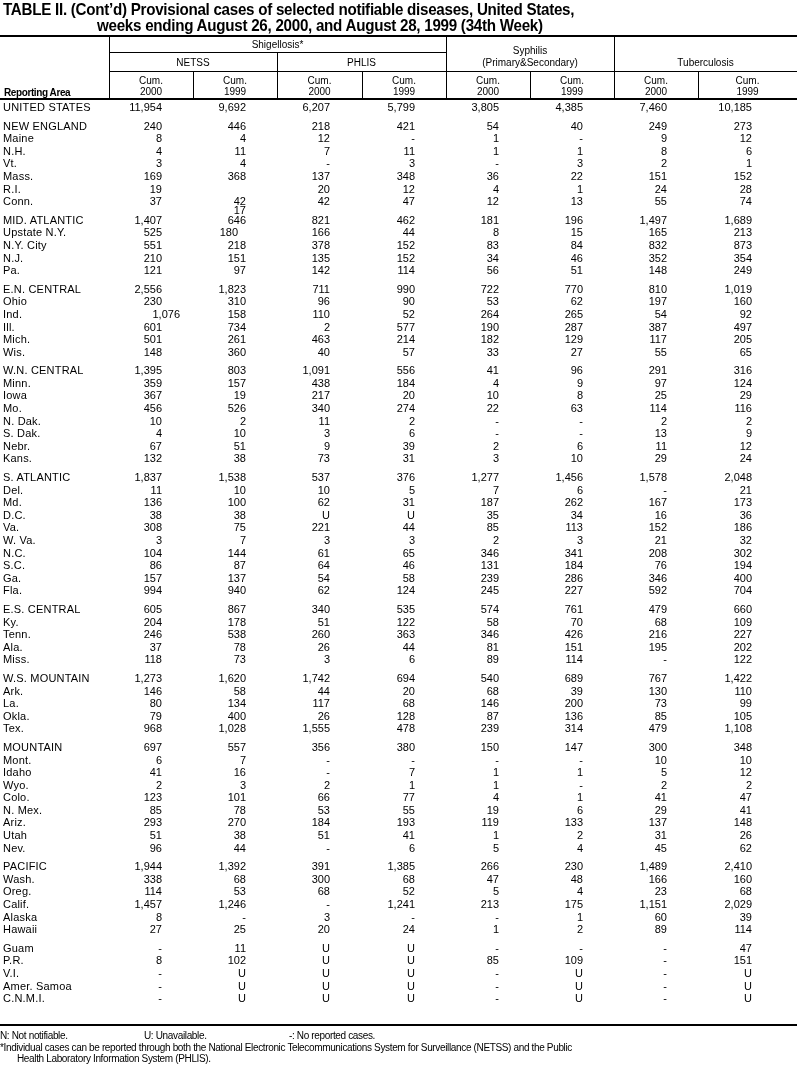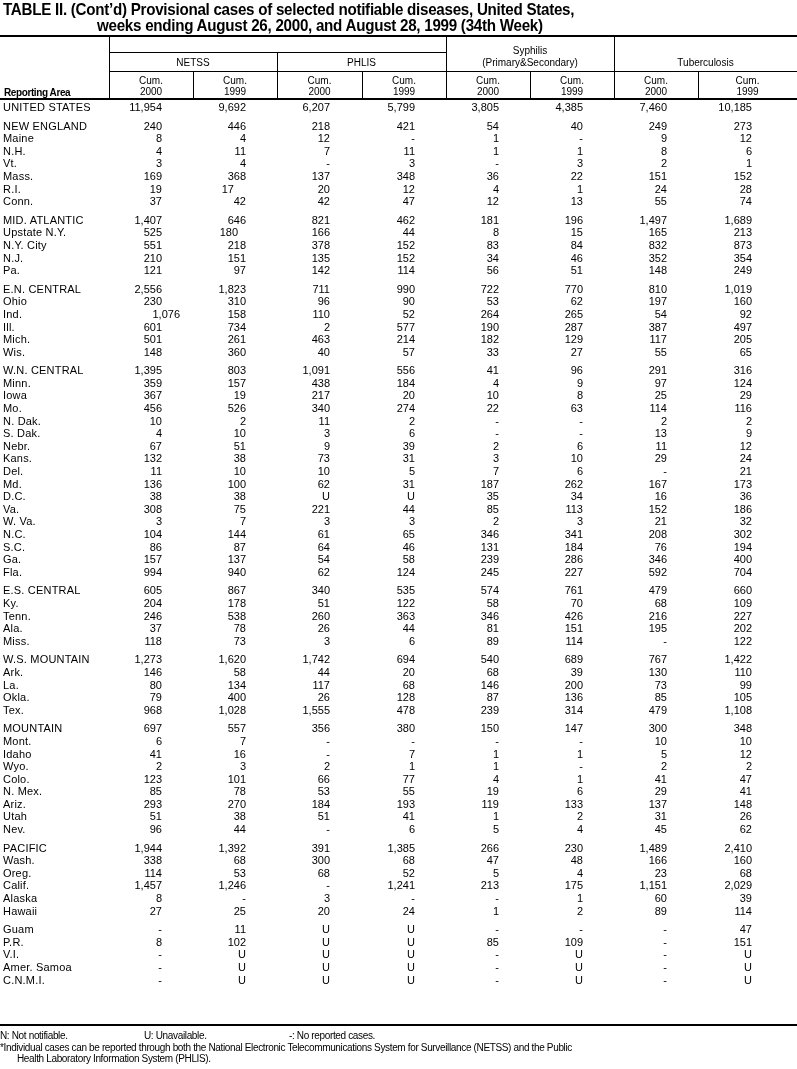--- a/index.html
+++ b/index.html
@@ -37,20 +37,21 @@
 
   <div class="vline" style="left:109px;top:2px;height:61px;"></div>
   <div class="vline" style="left:446px;top:2px;height:61px;"></div>
   <div class="vline" style="left:614px;top:2px;height:61px;"></div>
   <div class="vline" style="left:277px;top:18px;height:45px;"></div>
   <div class="vline" style="left:193px;top:37px;height:26px;"></div>
   <div class="vline" style="left:362px;top:37px;height:26px;"></div>
   <div class="vline" style="left:530px;top:37px;height:26px;"></div>
   <div class="vline" style="left:698px;top:37px;height:26px;"></div>
 
+  <div class="hcell" style="left:109px;top:4px;width:337px;">Shigellosis*</div>
   <div class="hcell" style="left:109px;top:22px;width:168px;">NETSS</div>
   <div class="hcell" style="left:277px;top:22px;width:169px;">PHLIS</div>
   <div class="hcell" style="left:446px;top:10px;width:168px;">Syphilis</div>
   <div class="hcell" style="left:446px;top:22px;width:168px;">(Primary&amp;Secondary)</div>
   <div class="hcell" style="left:614px;top:22px;width:183px;">Tuberculosis</div>
 
   <div class="ra-label">Reporting Area</div>
 
   <div id="colheads">
       <div class="hcell" style="left: 109px; width: 84px; top: 40px;">Cum.</div>
@@ -135,21 +136,21 @@
       <span class="v" style="left: 270px;">137</span>
       <span class="v" style="left: 355px;">348</span>
       <span class="v" style="left: 439px;">36</span>
       <span class="v" style="left: 523px;">22</span>
       <span class="v" style="left: 607px;">151</span>
       <span class="v" style="left: 692px;">152</span>
     </div>
     <div class="row">
       <span class="area">R.I.</span>
       <span class="v" style="left: 102px;">19</span>
-      <span class="v" style="left: 174px;">17</span>
+      <span class="v" style="left: 186px; margin-top: 21px;">17</span>
       <span class="v" style="left: 270px;">20</span>
       <span class="v" style="left: 355px;">12</span>
       <span class="v" style="left: 439px;">4</span>
       <span class="v" style="left: 523px;">1</span>
       <span class="v" style="left: 607px;">24</span>
       <span class="v" style="left: 692px;">28</span>
     </div>
     <div class="row">
       <span class="area">Conn.</span>
       <span class="v" style="left: 102px;">37</span>
@@ -363,20 +364,31 @@
       <span class="area">Kans.</span>
       <span class="v" style="left: 102px;">132</span>
       <span class="v" style="left: 186px;">38</span>
       <span class="v" style="left: 270px;">73</span>
       <span class="v" style="left: 355px;">31</span>
       <span class="v" style="left: 439px;">3</span>
       <span class="v" style="left: 523px;">10</span>
       <span class="v" style="left: 607px;">29</span>
       <span class="v" style="left: 692px;">24</span>
     </div>
+    <div class="row gap">
+      <span class="area">S. ATLANTIC</span>
+      <span class="v" style="left: 102px;">1,837</span>
+      <span class="v" style="left: 186px;">1,538</span>
+      <span class="v" style="left: 270px;">537</span>
+      <span class="v" style="left: 355px;">376</span>
+      <span class="v" style="left: 439px;">1,277</span>
+      <span class="v" style="left: 523px;">1,456</span>
+      <span class="v" style="left: 607px;">1,578</span>
+      <span class="v" style="left: 692px;">2,048</span>
+    </div>
     <div class="row">
       <span class="area">Del.</span>
       <span class="v" style="left: 102px;">11</span>
       <span class="v" style="left: 186px;">10</span>
       <span class="v" style="left: 270px;">10</span>
       <span class="v" style="left: 355px;">5</span>
       <span class="v" style="left: 439px;">7</span>
       <span class="v" style="left: 523px;">6</span>
       <span class="v" style="left: 607px;">-</span>
       <span class="v" style="left: 692px;">21</span>

